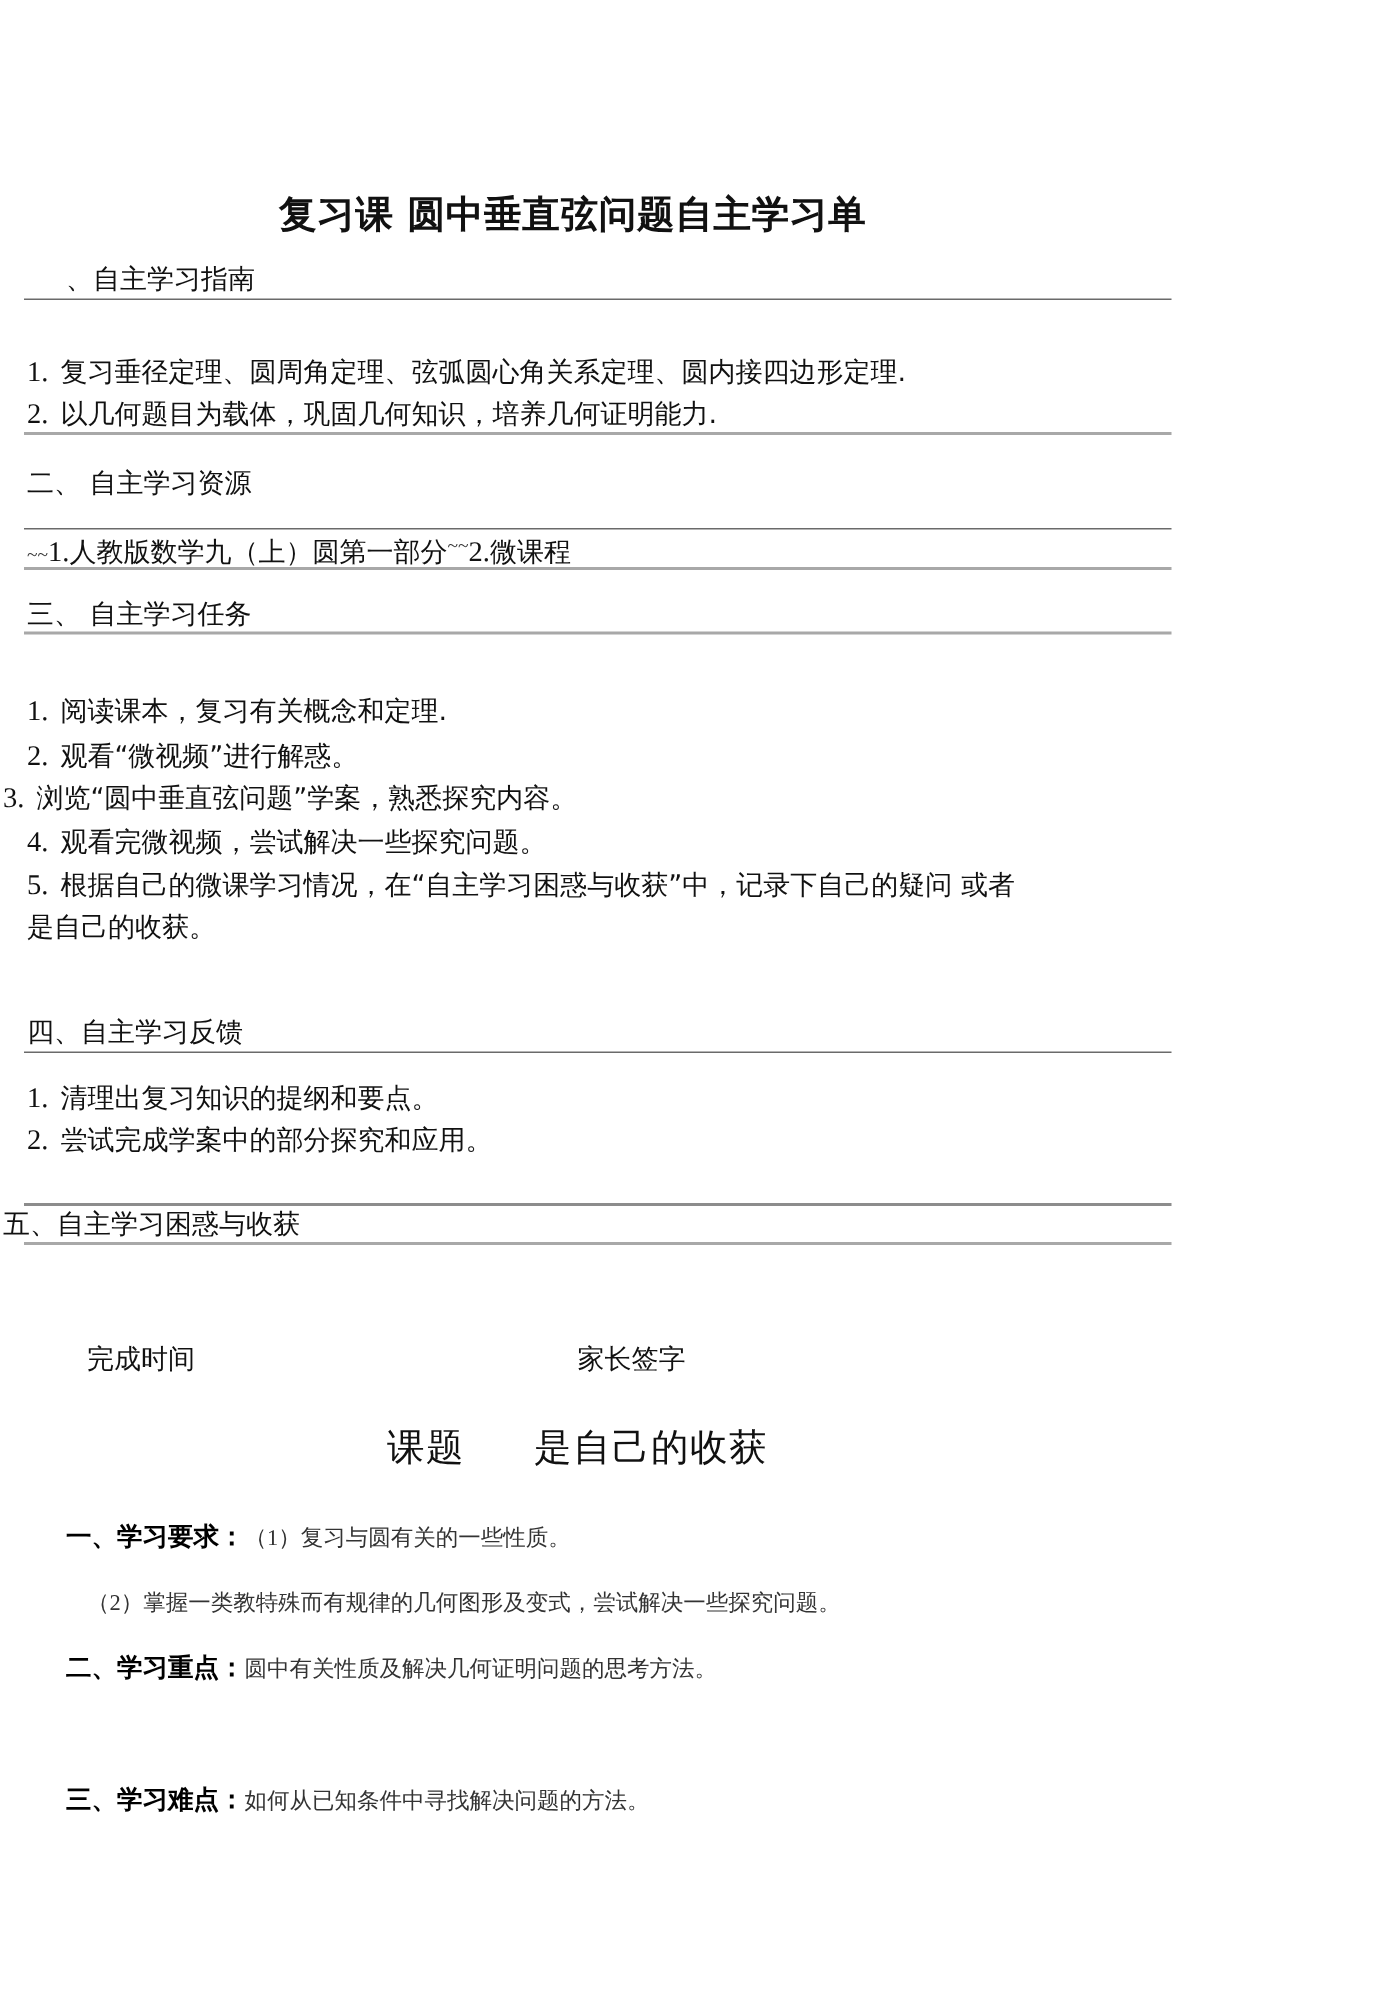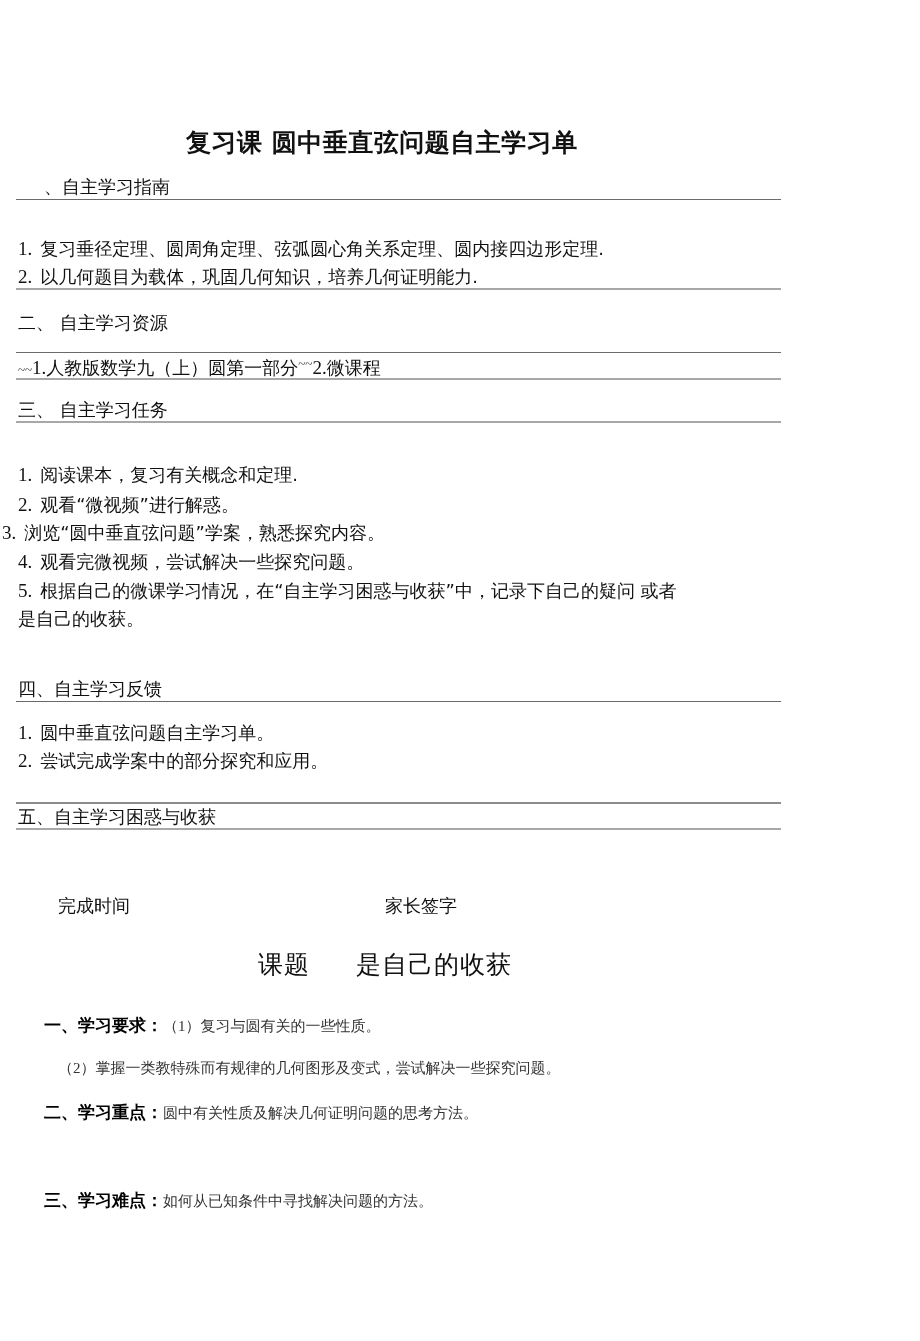--- a/index.html
+++ b/index.html
@@ -122,28 +122,28 @@
 </div>
 <div class="abs li" style="left:18px; top:580px;">
   <span class="num">5.</span><span>根据自己的微课学习情况，在“自主学习困惑与收获”中，记录下自己的疑问 或者</span>
 </div>
 <div class="abs li" style="left:18px; top:608px;">是自己的收获。</div>
 
 <div class="abs h" style="left:18px; top:678px;">四、自主学习反馈</div>
 <div class="rule dark" style="top:701px;"></div>
 
 <div class="abs li" style="left:18px; top:722px;">
-  <span class="num">1.</span><span>圆中垂直弦问题自主学习单。</span>
+  <span class="num">1.</span><span>清理出复习知识的提纲和要点。</span>
 </div>
 <div class="abs li" style="left:18px; top:750px;">
   <span class="num">2.</span><span>尝试完成学案中的部分探究和应用。</span>
 </div>
 
 <div class="rule mid" style="top:802px;"></div>
-<div class="abs h" style="left:18px; top:806px;">五、自主学习困惑与收获</div>
+<div class="abs h" style="left:2px; top:806px;">五、自主学习困惑与收获</div>
 <div class="rule light" style="top:828px;"></div>
 
 <div class="abs sig" style="left:58px; top:894px;">完成时间</div>
 <div class="abs sig" style="left:385px; top:894px;">家长签字</div>
 
 <div class="abs lesson-title">
   <span>课题</span><span class="gap"></span><span>是自己的收获</span>
 </div>
 
 <div class="abs req" style="left:44px; top:1015px;">

